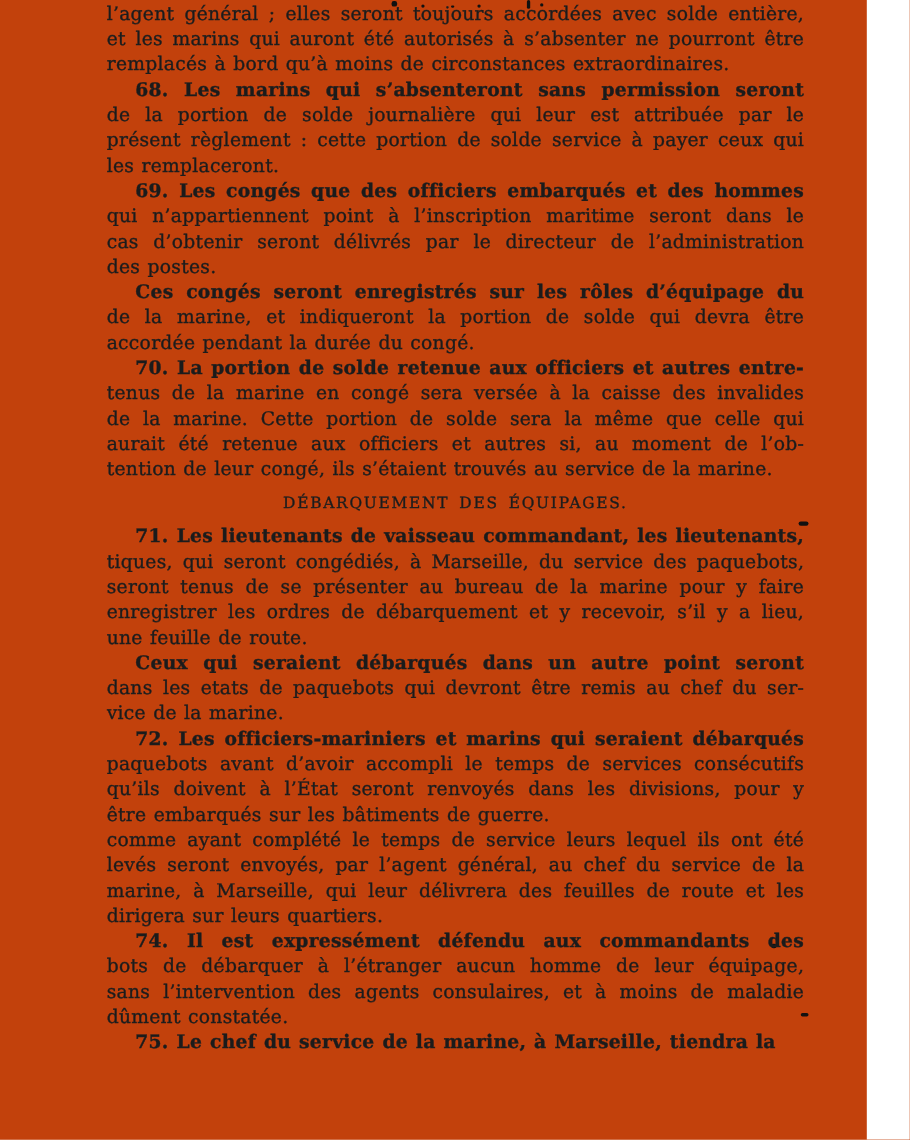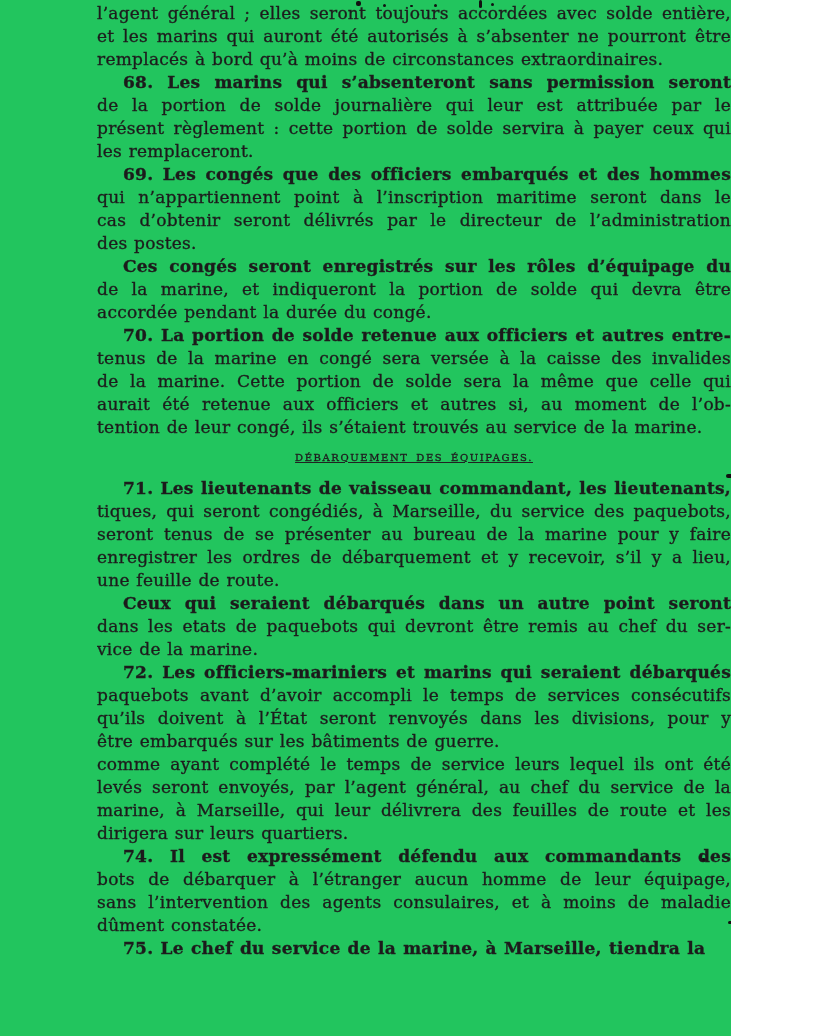--- a/index.html
+++ b/index.html
@@ -4,22 +4,22 @@
 <style>
   html, body { margin: 0; padding: 0; }
   body {
     width: 827px; height: 1036px;
     background: #ffffff;
     font-family: "DejaVu Serif", serif;
     color: #1b1b1b;
   }
   .page {
     position: relative;
-    width: 731px; height: 1036px;
-    background: #22c55e;
+    width: 788px; height: 1036px;
+    background: #c2410c;
     overflow: hidden;
   }
   .text-block {
     position: absolute;
     left: 97px; top: 2px;
     width: 634px;
     -webkit-text-stroke: 0.35px #222;
   }
   .jline {
     height: 23px;
@@ -33,24 +33,23 @@
     overflow: hidden;
   }
   .jline.last { text-align-last: left; }
   .jline.indent { text-indent: 26px; font-weight: bold; }
   .heading {
     height: 30px;
     line-height: 30px;
     margin: 4px 0 4px 0;
     text-align: center;
     text-align-last: center;
-    font-size: 10px;
+    font-size: 14px;
     letter-spacing: 1.6px;
     word-spacing: 3px;
-    text-decoration: underline;
   }
   .artifact {
     position: absolute;
     background: #111;
     border-radius: 2px;
   }
 </style>
 </head>
 <body>
 
@@ -71,21 +70,21 @@
 
     <div>
       <div class="jline">l’agent général ; elles seront toujours accordées avec solde entière,</div>
       <div class="jline">et les marins qui auront été autorisés à s’absenter ne pourront être</div>
       <div class="jline last">remplacés à bord qu’à moins de circonstances extraordinaires.</div>
     </div>
 
     <div>
       <div class="jline indent">68. Les marins qui s’absenteront sans permission seront privés</div>
       <div class="jline">de la portion de solde journalière qui leur est attribuée par le</div>
-      <div class="jline">présent règlement : cette portion de solde servira à payer ceux qui</div>
+      <div class="jline">présent règlement : cette portion de solde service à payer ceux qui</div>
       <div class="jline last">les remplaceront.</div>
     </div>
 
     <div>
       <div class="jline indent">69. Les congés que des officiers embarqués et des hommes</div>
       <div class="jline">qui n’appartiennent point à l’inscription maritime seront dans le</div>
       <div class="jline">cas d’obtenir seront délivrés par le directeur de l’administration</div>
       <div class="jline last">des postes.</div>
     </div>
 

